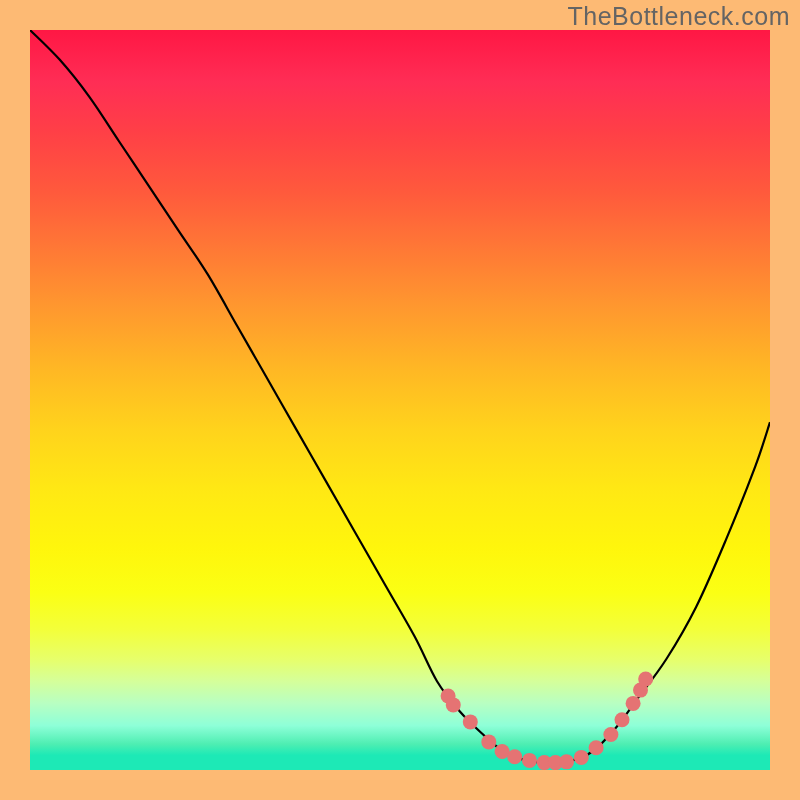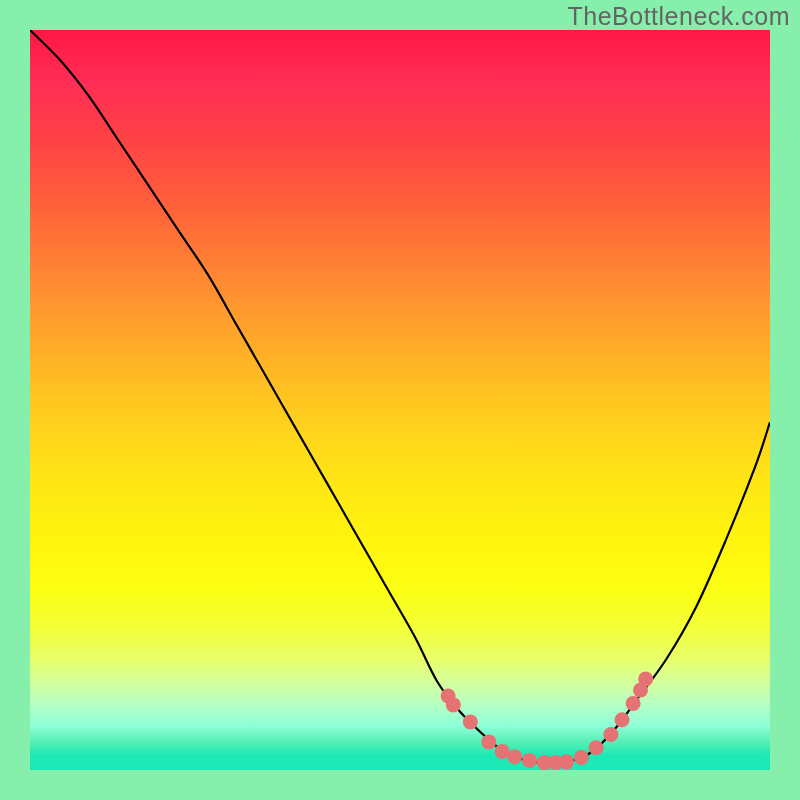--- a/index.html
+++ b/index.html
@@ -7,21 +7,21 @@
     padding: 0;
     width: 800px;
     height: 800px;
     background: #000;
     overflow: hidden;
   }
   .outer {
     position: relative;
     width: 800px;
     height: 800px;
-    background: #86efac;
+    background: #fdba74;
   }
   .watermark {
     position: absolute;
     top: 2px;
     right: 10px;
     font-family: Arial, Helvetica, sans-serif;
     font-size: 25px;
     font-weight: 500;
     color: #646464;
     letter-spacing: 0.5px;

